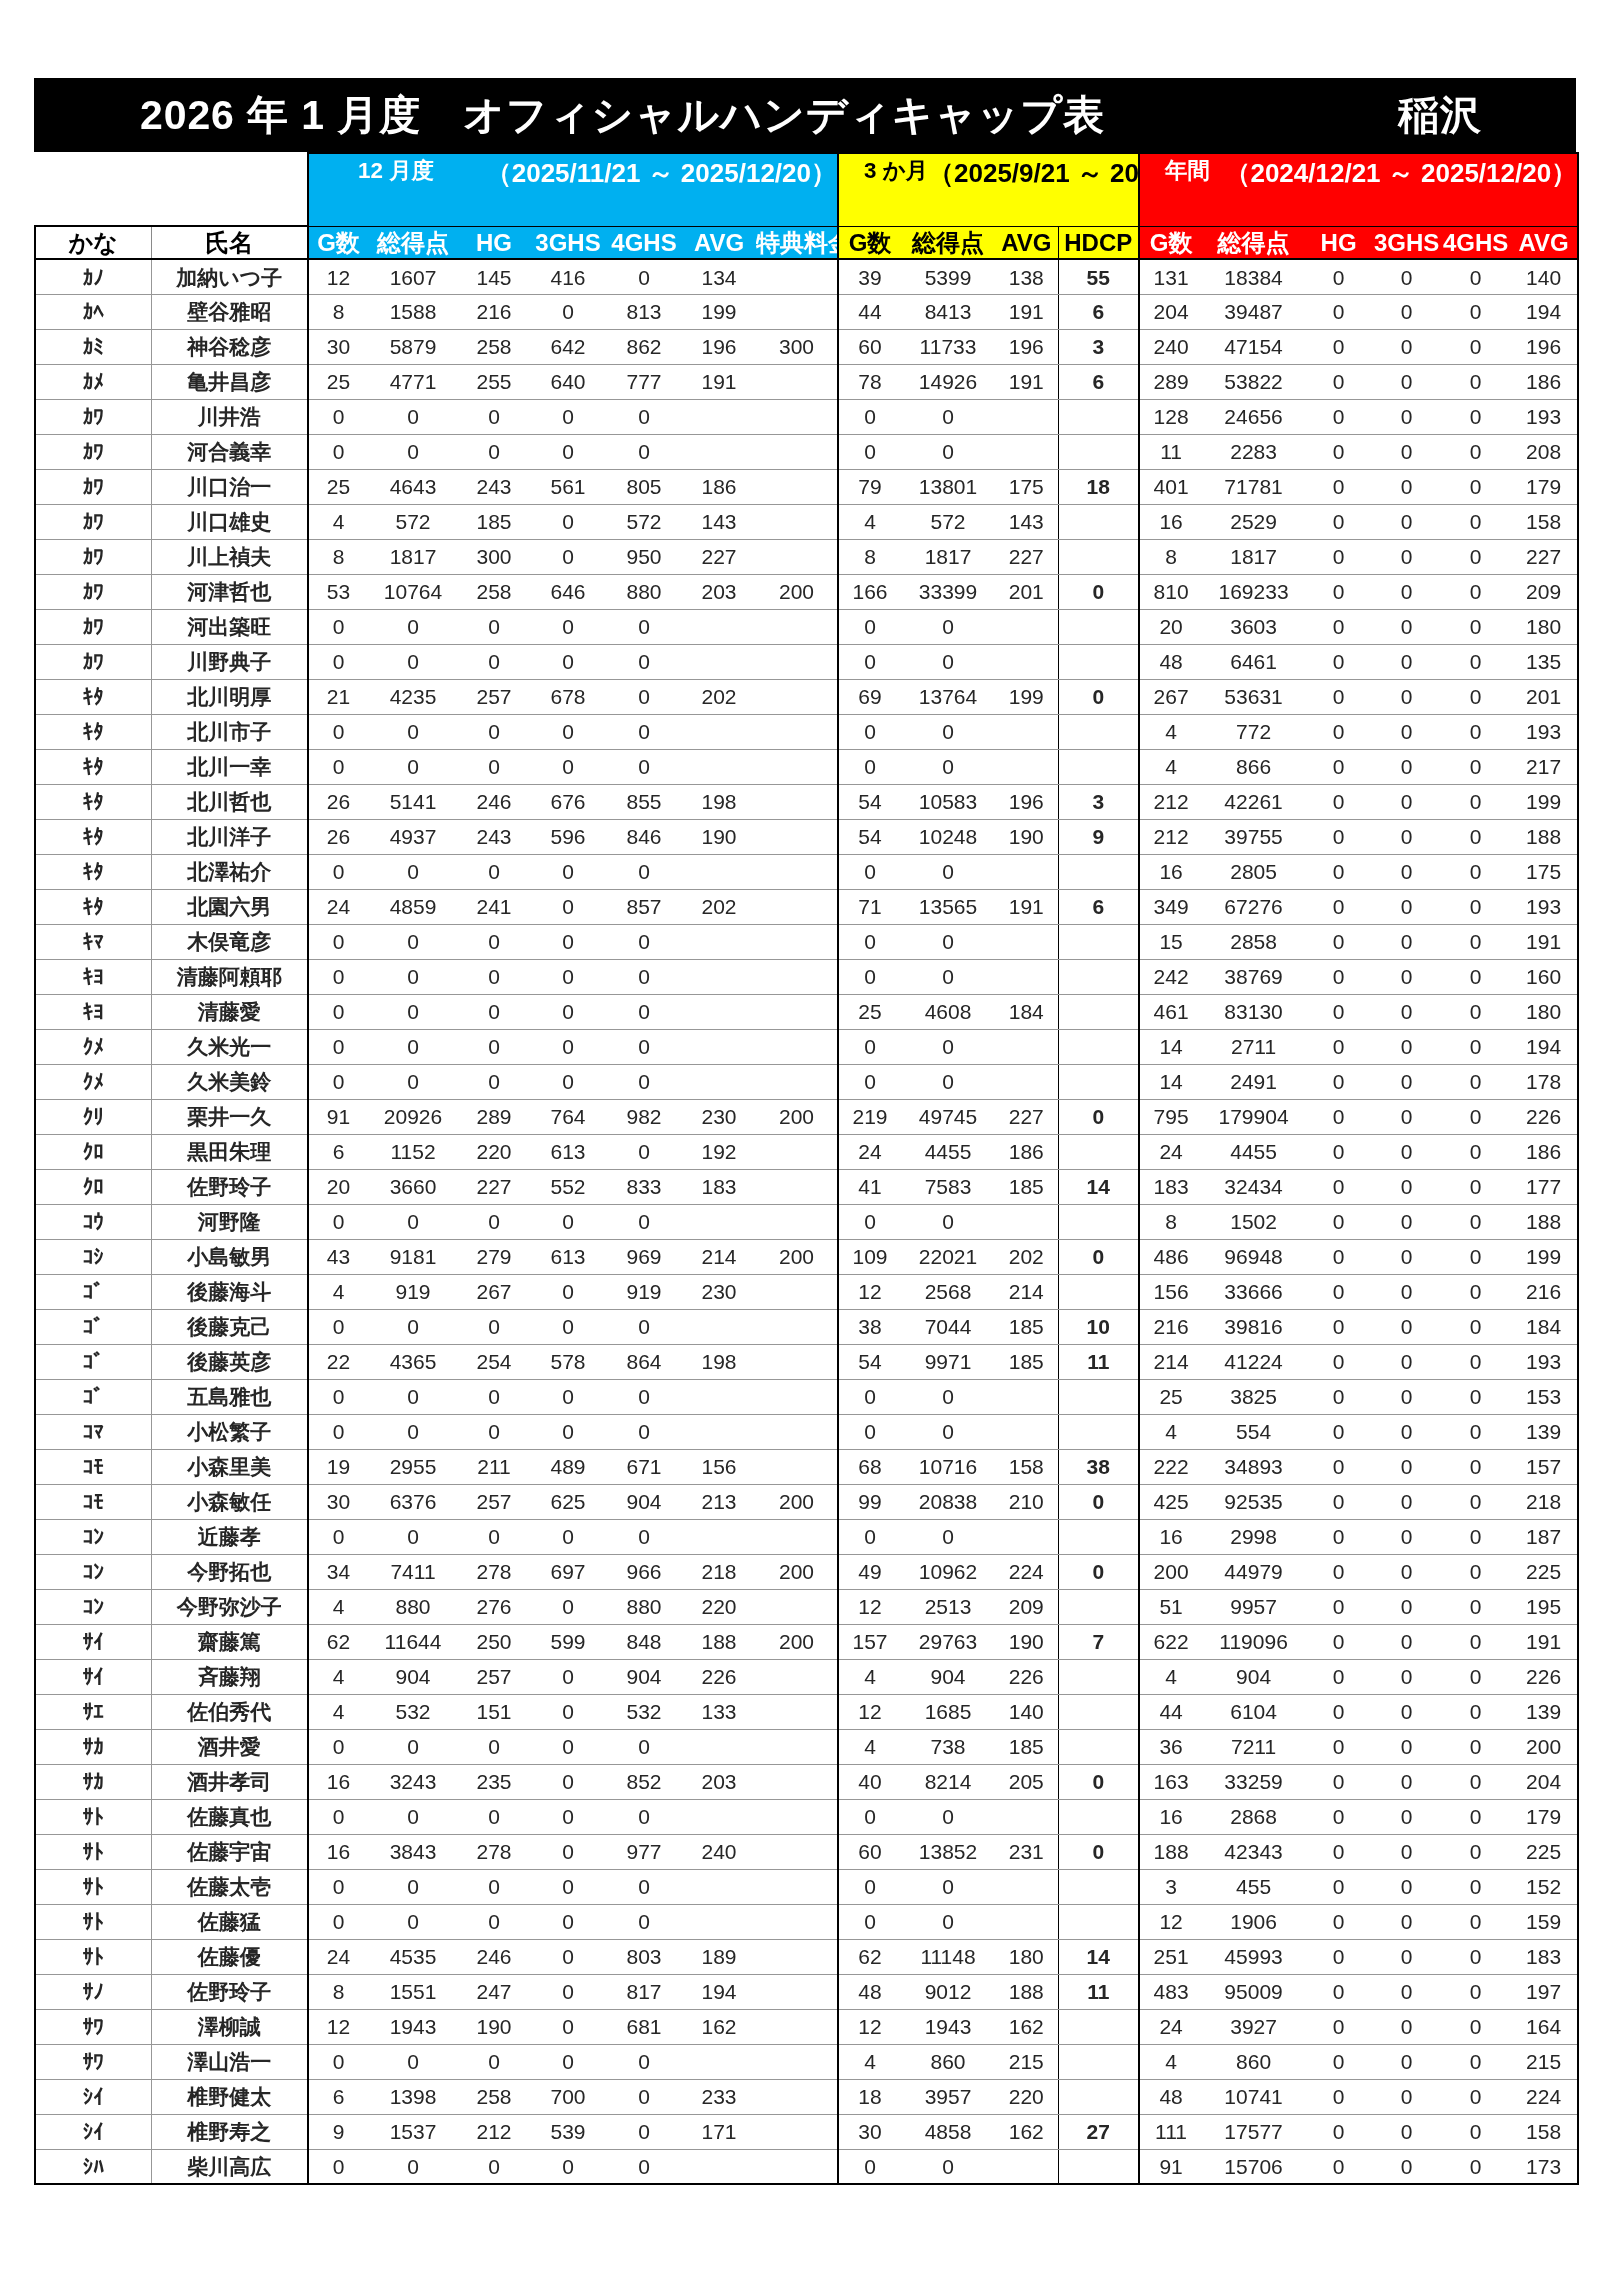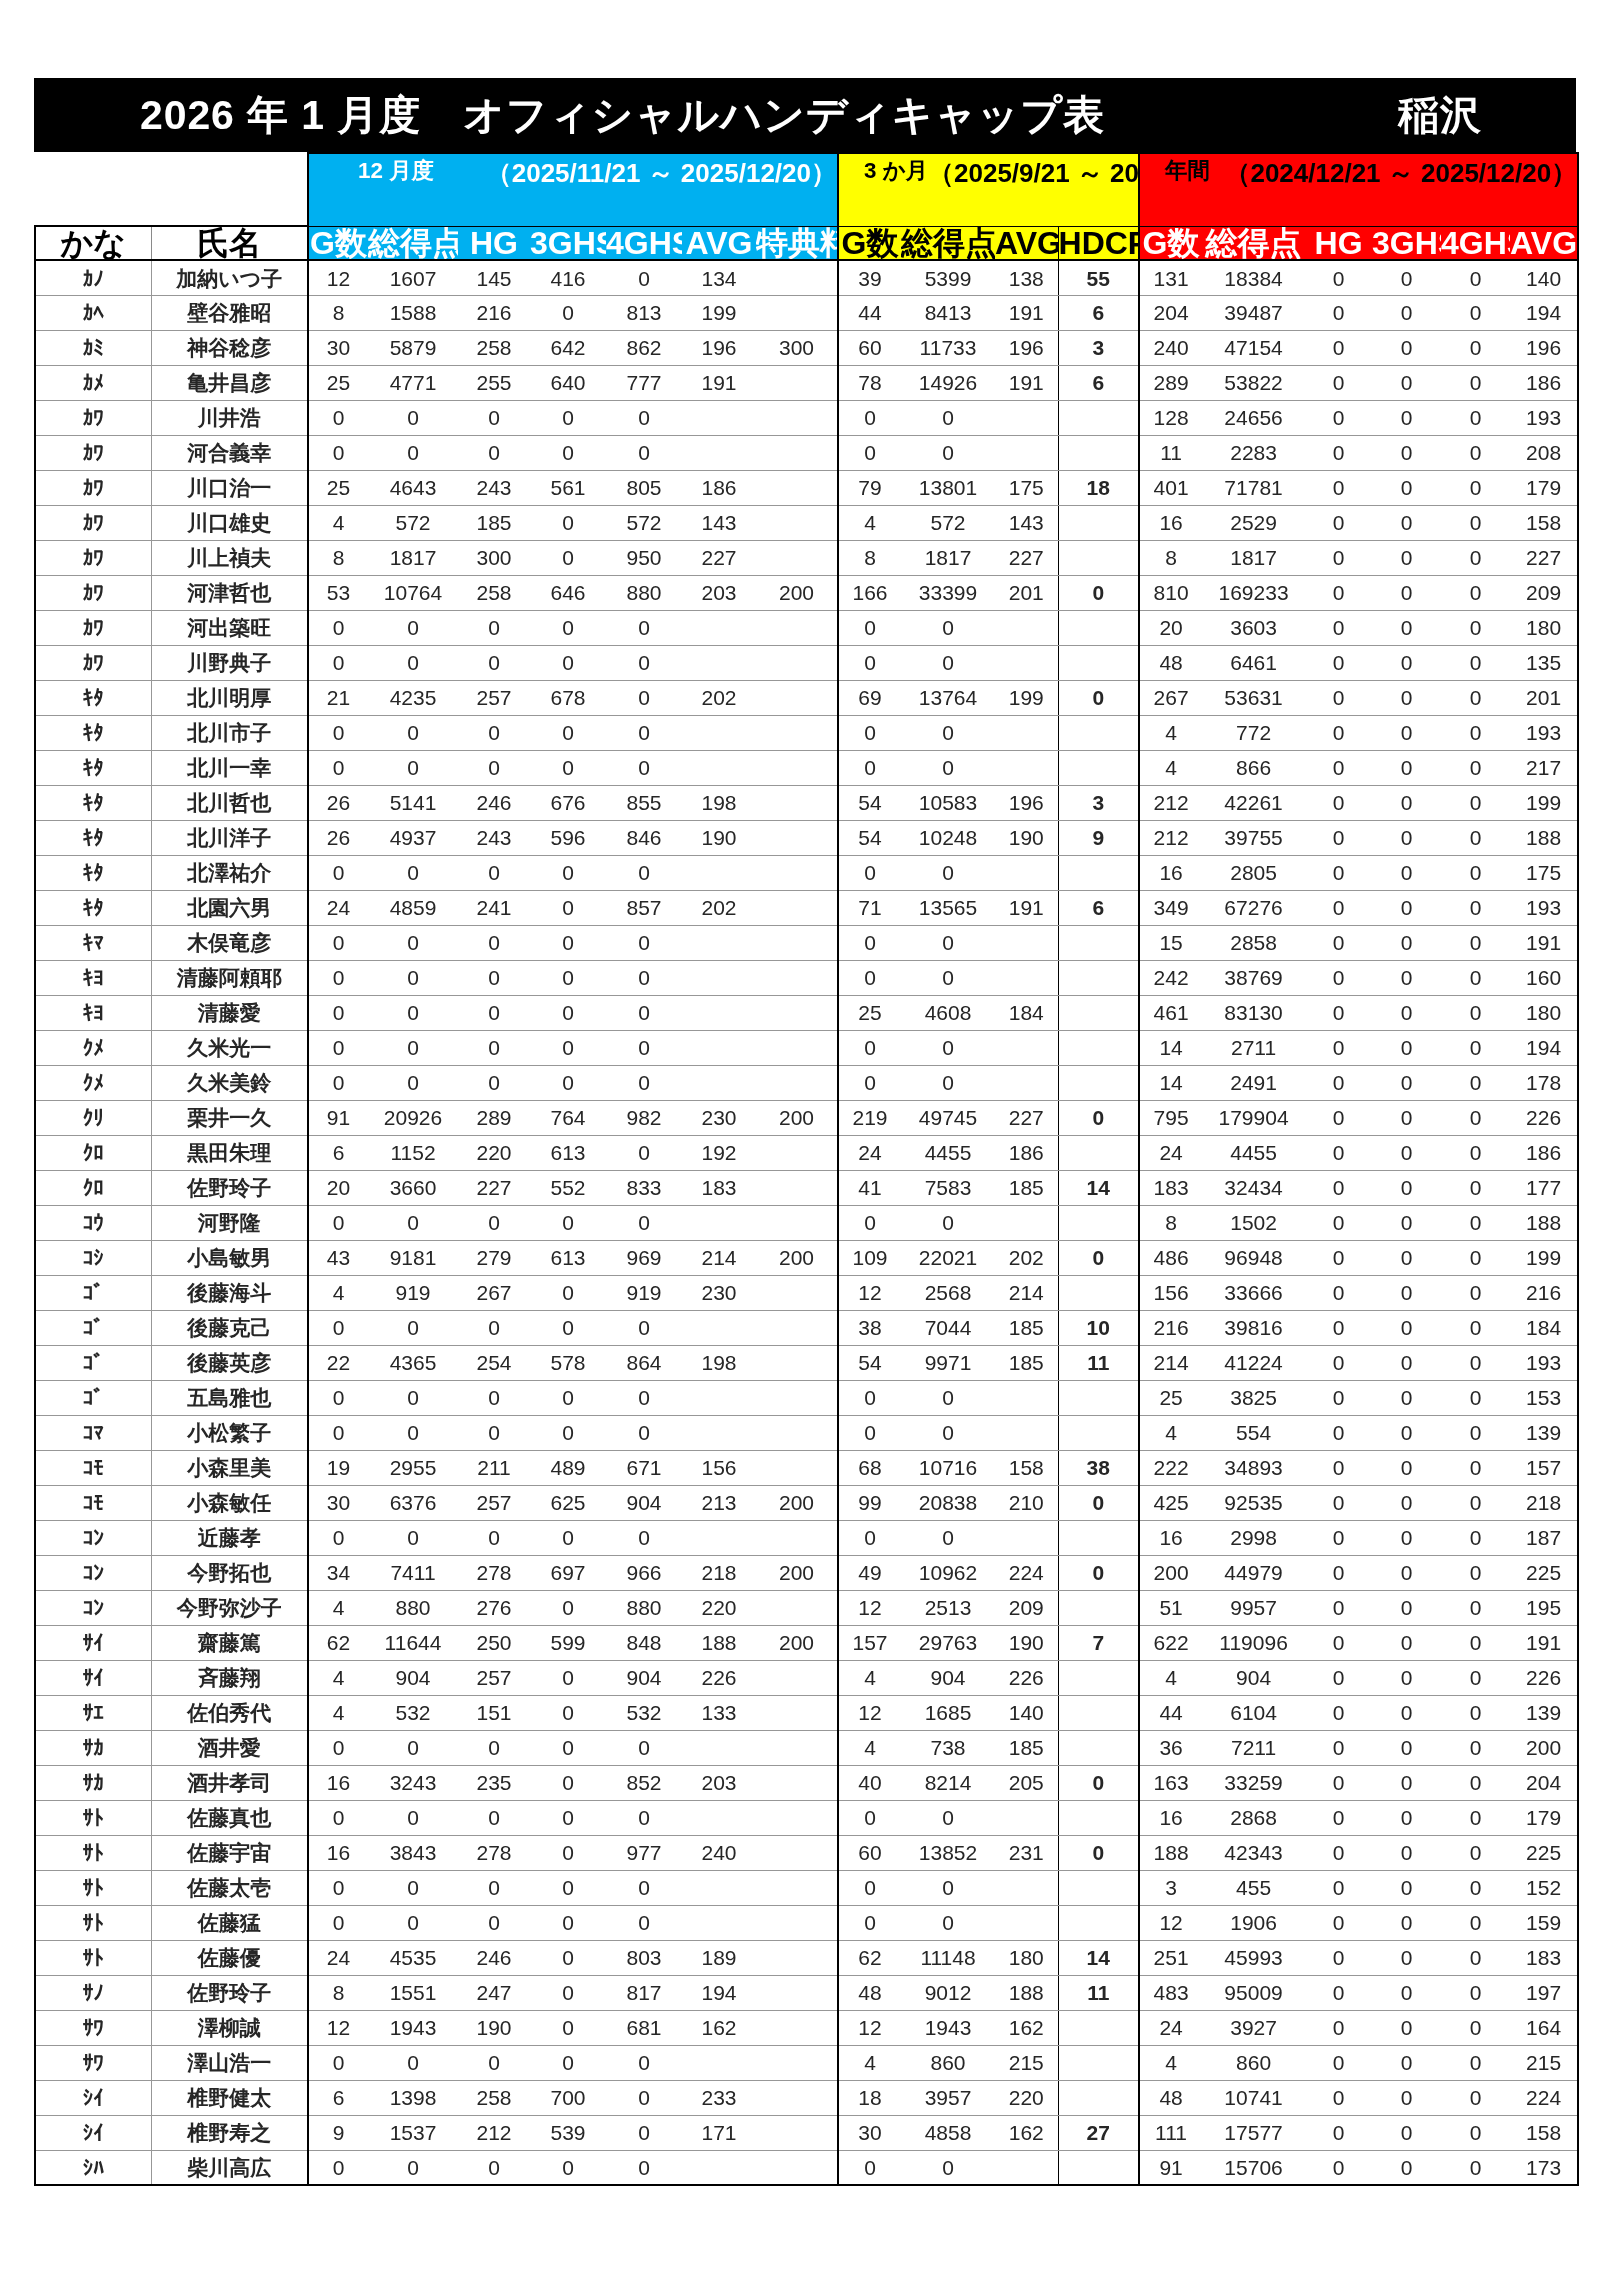--- a/index.html
+++ b/index.html
@@ -17,30 +17,30 @@
     border-collapse:collapse;table-layout:fixed;
   }
   .hcp th,.hcp td{padding:0;margin:0;text-align:center;vertical-align:middle;overflow:hidden;white-space:nowrap;}
 
   
   tr.band{height:72px;}
   td.band-empty{background:#fff;border:none;}
   td.band-cell{border-top:2.7px solid #000;border-bottom:1.8px solid #000;}
   td.band-month{background:#00b0f0;color:#fff;border-left:2.7px solid #000;border-right:2.7px solid #000;}
   td.band-quarter{background:#ffff00;color:#000;border-right:2.7px solid #000;}
-  td.band-year{background:#ff0000;color:#000000;border-right:2.7px solid #000;margin-top:41px;}
+  td.band-year{background:#ff0000;color:#ffffff;border-right:2.7px solid #000;margin-top:41px;}
   .band-inner{display:flex;flex-direction:row;justify-content:space-between;height:61px;padding:6.3px 0 4.5px 0;}
   .band-label{font-weight:bold;font-size:22.4px;text-align:left;line-height:1;}
   .band-month .band-label{padding-left:49px;}
   .band-quarter .band-label,.band-year .band-label{padding-left:25px;}
   .band-range{font-weight:bold;font-size:26px;text-align:center;line-height:1;}
 
   
   tr.colhead{height:33px;}
-  tr.colhead th{font-size:32px;font-weight:bold;border-bottom:2.7px solid #000;line-height:1;}
+  tr.colhead th{font-size:24px;font-weight:bold;border-bottom:2.7px solid #000;line-height:1;}
   th.h-kana{background:#fff;color:#000;border-top:2.7px solid #000;border-left:2.7px solid #000;border-right:1.8px solid #8a8a8a;}
   th.h-name{background:#fff;color:#000;border-top:2.7px solid #000;border-right:2.7px solid #000;}
   th.h-month{background:#00b0f0;color:#fff;}
   th.h-month-last{border-right:2.7px solid #000;}
   th.h-tokuten{font-size:14.3px;}
   th.h-quarter{background:#ffff00;color:#000;}
   th.h-quarter-last{border-right:1.8px solid #000;}
   th.h-hdcp{background:#ffff00;color:#000;border-right:2.7px solid #000;}
   th.h-year{background:#ff0000;color:#fff;}
   th.h-year-last{border-right:2.7px solid #000;}

